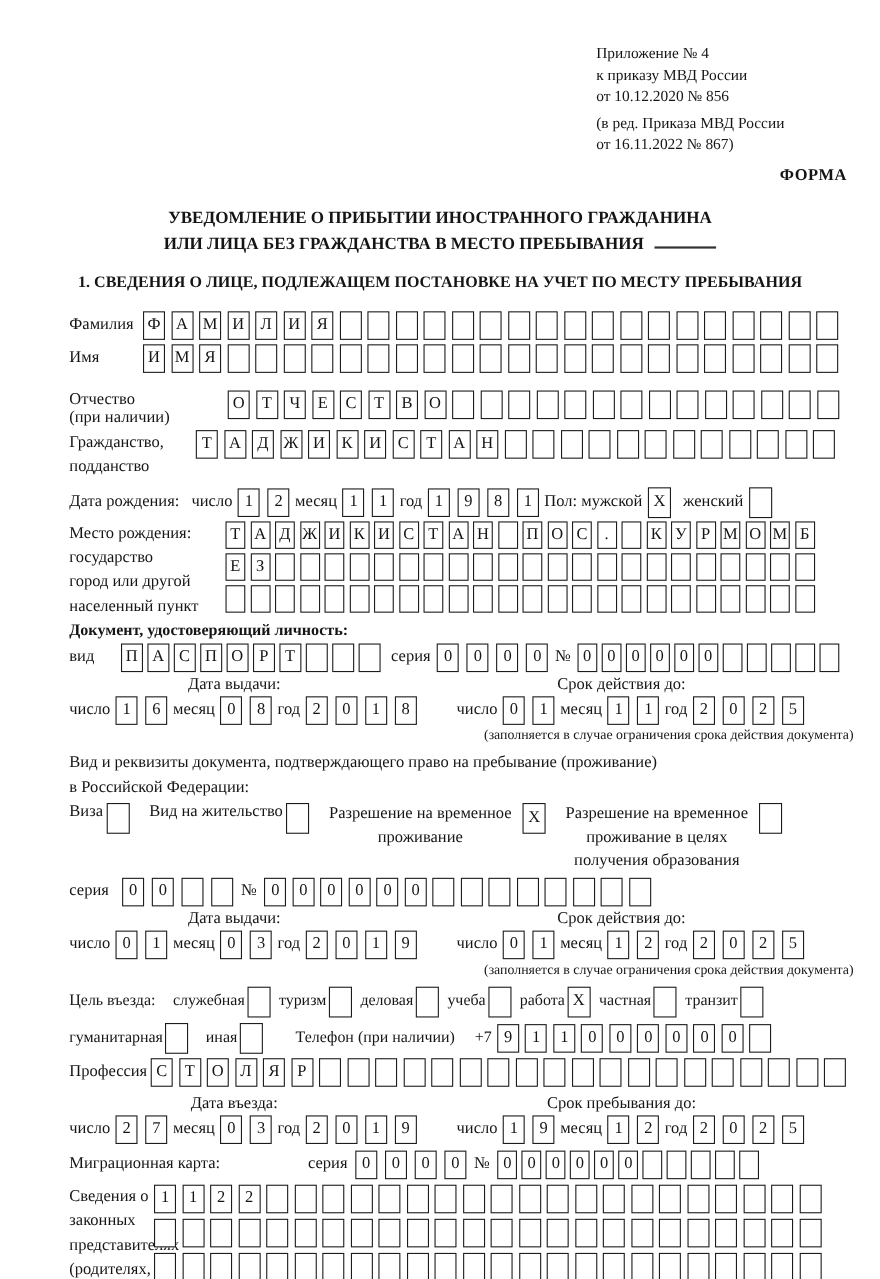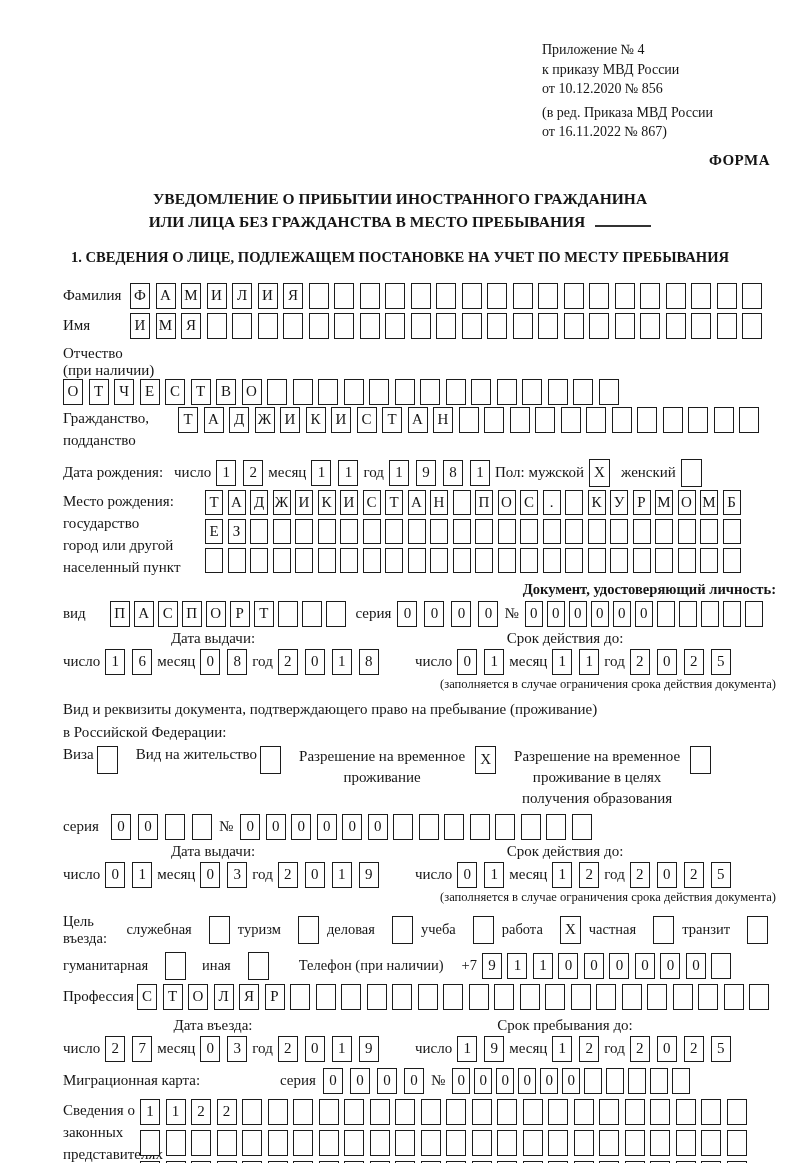--- a/index.html
+++ b/index.html
@@ -29,35 +29,35 @@
   .cell{box-sizing:border-box;width:20px;height:26px;border:1.6px solid #1c1c1c;background:#fff;
         display:inline-flex;align-items:center;justify-content:center;font-size:15px;line-height:1;}
   .cells.sm{gap:4.5px;} .cells.sm .cell{width:18px;height:25px;}
   .cells.dt{gap:7px;}
   .cells.num{gap:4px;} .cells.num .cell{width:18px;}
   .cells.vid{gap:4.5px;} .cells.vid .cell{width:19.5px;}
   .cells.cb .cell{width:21px;height:28px;}
 
   .stack{display:flex;flex-direction:column;gap:4px;}
 
-  .doc-head{margin-top:3px;text-align:right;font-weight:bold;font-size:14.6px;}
+  .doc-head{margin-top:3px;text-align:left;font-weight:bold;font-size:14.6px;}
 
   .dates{display:grid;grid-template-columns:352px 1fr;margin-top:3px;}
   .dhead{width:300px;text-align:center;font-size:15px;}
   .dgroup{display:flex;align-items:center;gap:5px;margin-top:2px;}
   .note{margin-top:2px;text-align:right;font-size:12.6px;}
 
   .res-h{margin-top:6px;line-height:23px;}
 
   .opt{display:flex;align-items:flex-start;margin-top:2px;}
   .opt .ml{text-align:center;line-height:21px;}
   .gap3{width:3px;flex:none;} .gap10{width:10px;flex:none;} .gap18{width:18px;flex:none;}
 
   .purpose{display:flex;align-items:center;font-size:14.5px;flex-wrap:nowrap;margin-top:8px;}
-  .pitem{display:inline-flex;align-items:center;gap:17px;margin-right:8px;flex:none;}
+  .pitem{display:inline-flex;align-items:center;gap:2px;margin-right:8px;flex:none;}
 </style>
 </head>
 <body>
 
 <div class="page">
 
   <div class="hdr">
     <div>Приложение № 4</div>
     <div>к приказу МВД России</div>
     <div>от 10.12.2020 № 856</div>
@@ -132,21 +132,21 @@
           <span class="cell"></span>
           <span class="cell"></span>
           <span class="cell"></span>
           <span class="cell"></span>
           <span class="cell"></span>
           <span class="cell"></span>
           <span class="cell"></span>
         </span>
     </div>
 
-    <div class="frow top" style="margin-top:6px;flex-direction:column;">
+    <div class="frow top" style="margin-top:16px;">
       <div class="lbl-block" style="width:144px;">
         <div>Отчество</div>
         <div>(при наличии)</div>
       </div>
       <span class="cells">
           <span class="cell">О</span>
           <span class="cell">Т</span>
           <span class="cell">Ч</span>
           <span class="cell">Е</span>
           <span class="cell">С</span>

